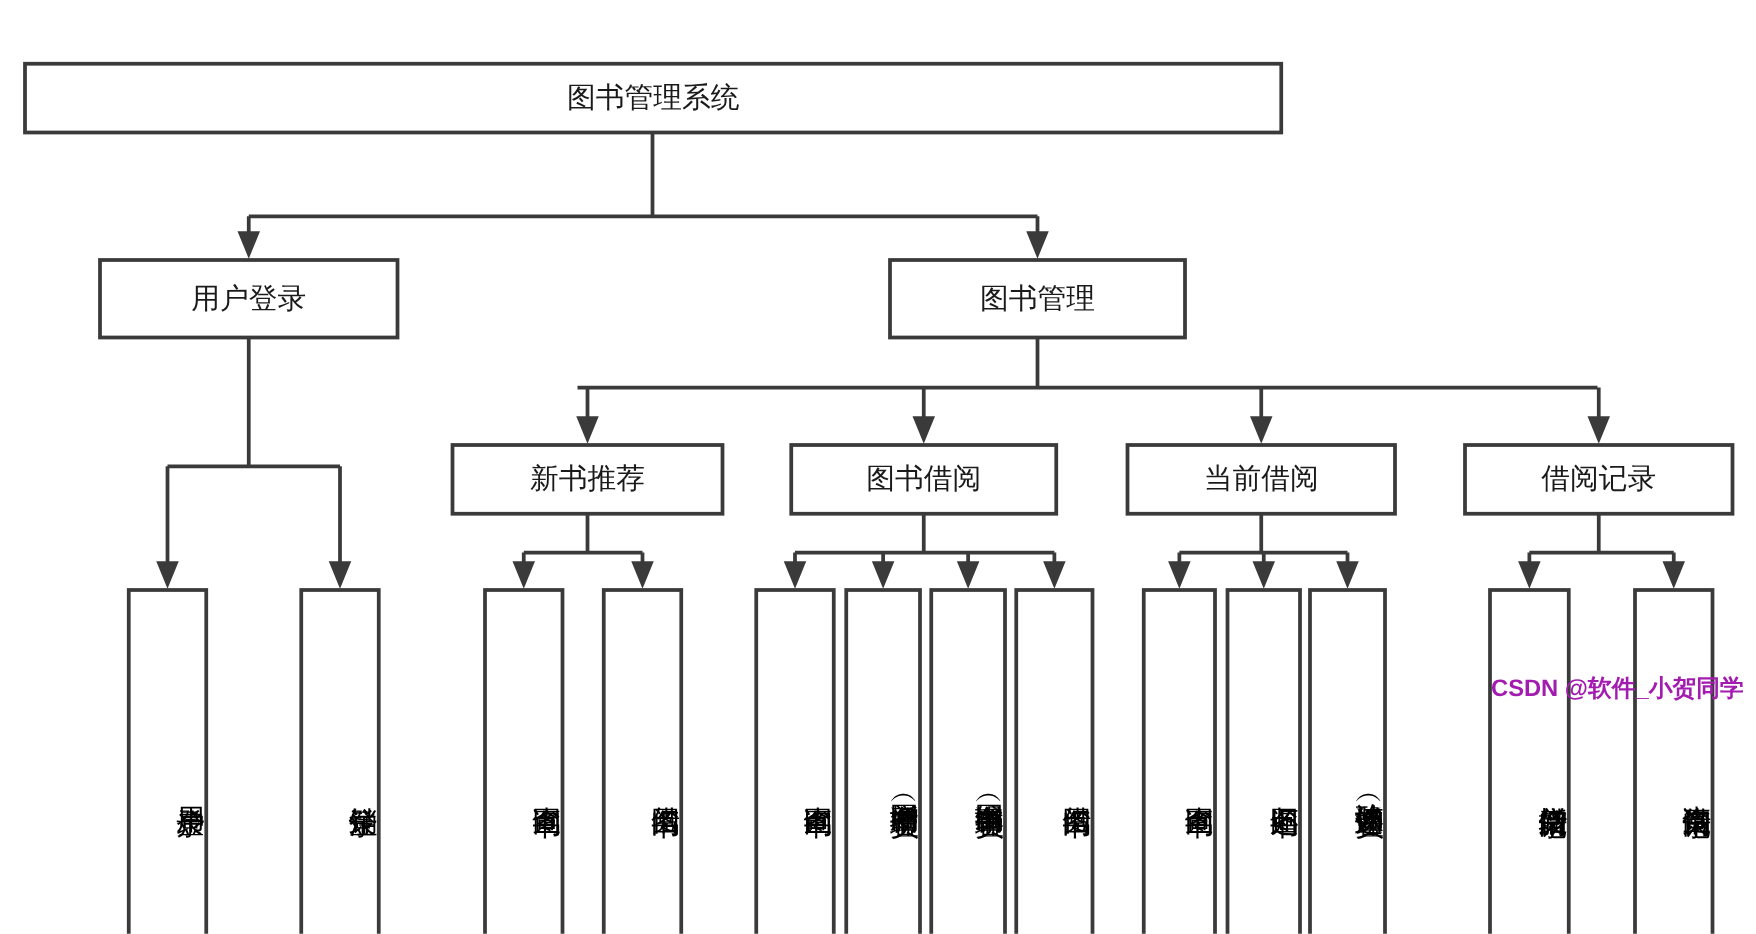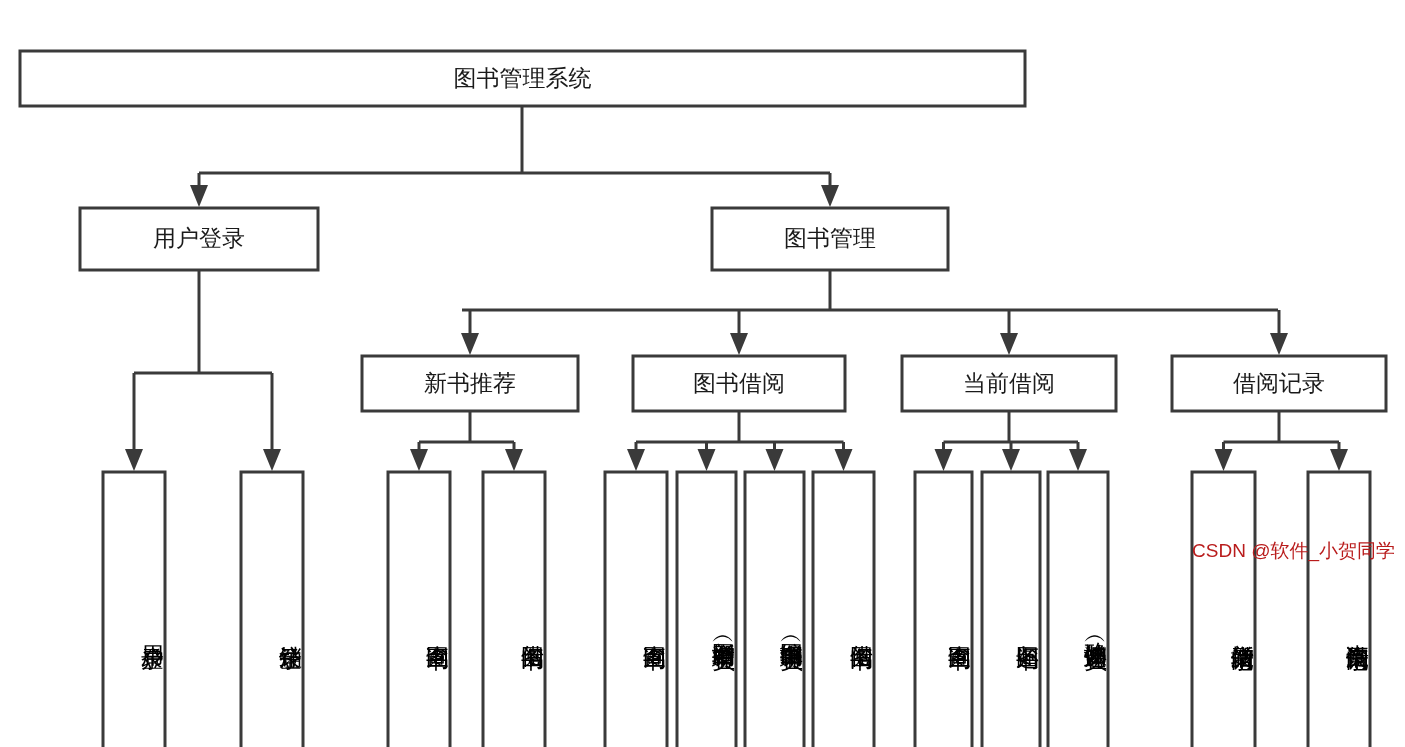--- a/index.html
+++ b/index.html
@@ -61,23 +61,24 @@
   .arrow-head {
     fill: #3a3a3a;
     stroke: none;
   }
   .watermark {
     position: absolute;
     right: 10px;
     bottom: 6px;
     font-family: "Liberation Sans", "DejaVu Sans", sans-serif;
     font-size: 19px;
-    color: #b91c1c;
+    color: #a21caf;
     white-space: nowrap;
     user-select: none;
+    font-weight: bold;
   }
 </style>
 </head>
 <body>
 
 <div id="diagram-root">
   <svg id="diagram-svg" width="1405" height="747" viewBox="0 0 1405 747" xmlns="http://www.w3.org/2000/svg">
       <rect x="20" y="13" width="1005" height="55" class="node-box"></rect>
       <text x="522.5" y="41.5" class="node-label">图书管理系统</text>
       <line x1="522" y1="68" x2="522" y2="135" class="connector"></line>

